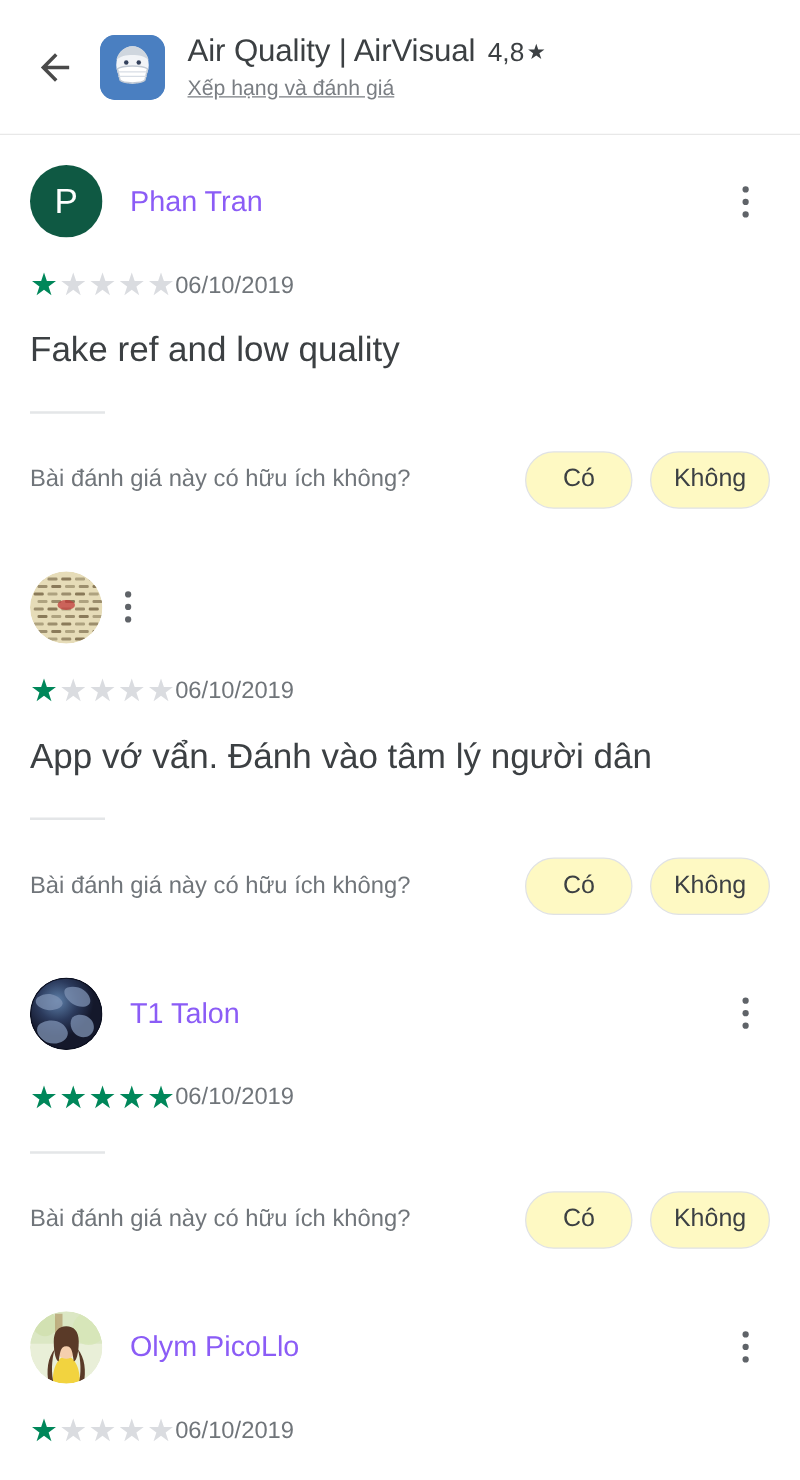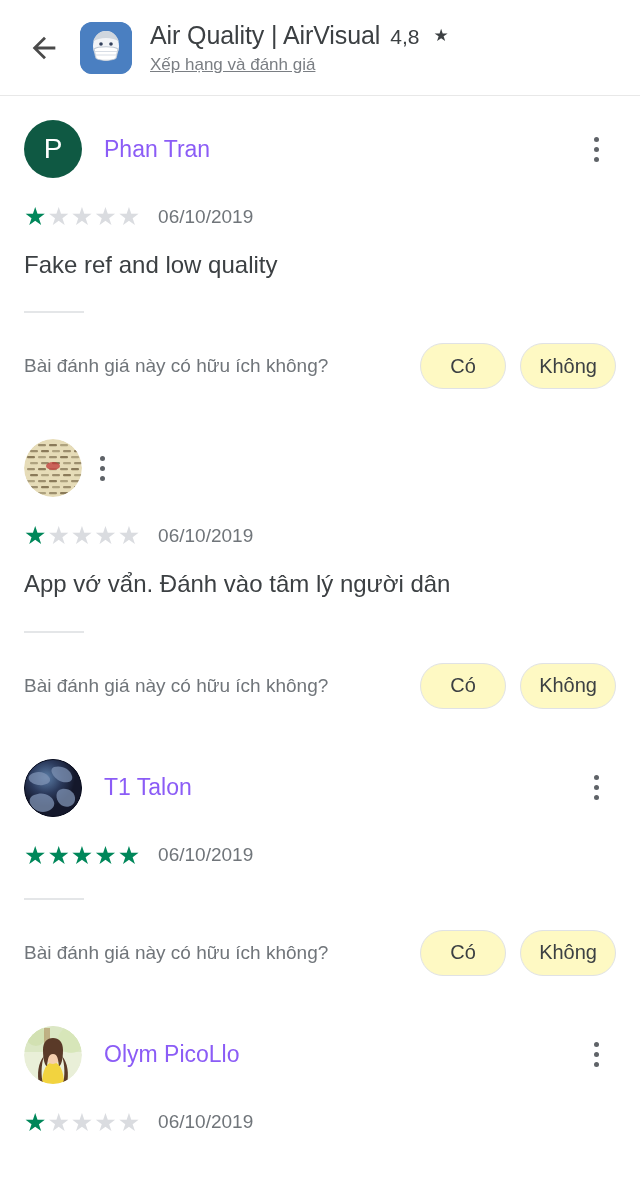--- a/index.html
+++ b/index.html
@@ -6,21 +6,21 @@
   html, body {
     width:640px; height:1184px;
     background:#ffffff;
     font-family:"Liberation Sans", sans-serif;
     -webkit-font-smoothing:antialiased;
     overflow:hidden;
   }
 
   
   .appbar {
-    height:96px;
+    height:108px;
     display:flex;
     align-items:center;
     padding:0 16px;
     background:#ffffff;
     border-bottom:1px solid #e8e8e8;
   }
   .back-btn {
     width:56px; height:56px;
     display:flex; align-items:center; justify-content:center;
     flex:0 0 auto;
@@ -42,21 +42,21 @@
   }
   .appbar-title-row {
     display:flex; align-items:baseline; gap:10px;
     white-space:nowrap;
   }
   .appbar-title {
     font-size:25px; color:#3c4043; letter-spacing:-0.1px;
   }
   .appbar-rating {
     font-size:21px; color:#3c4043;
-    display:flex; align-items:center; gap:14px;
+    display:flex; align-items:center; gap:2px;
   }
   .appbar-rating .st { font-size:17px; line-height:1; position:relative; top:-1px; }
   .appbar-sub {
     font-size:17px; color:#7a7e83; margin-top:5px;text-decoration:underline;
   }
 
   
   .reviews { background:#ffffff; }
   .review { padding:0 24px; }
 
@@ -98,28 +98,27 @@
 
   .rev-meta {
     display:flex; align-items:center;
     margin-top:26px;
   }
   .stars { display:flex; gap:1px; line-height:1; }
   .stars span { font-size:25px; line-height:1; }
   .star-on  { color:#00875a; }
   .star-off { color:#dadce0; }
   .rev-date {
-    margin-left:18px;
     font-size:19px;
     color:#70757a;
   }
 
   .rev-body {
     margin-top:20px;
-    font-size:24px;
+    font-size:28px;
     color:#3c4043;
     line-height:1.35;
   }
 
   .rev-divider {
     width:60px; height:2px;
     background:#e4e6e8;
     margin-top:30px;
   }
 

